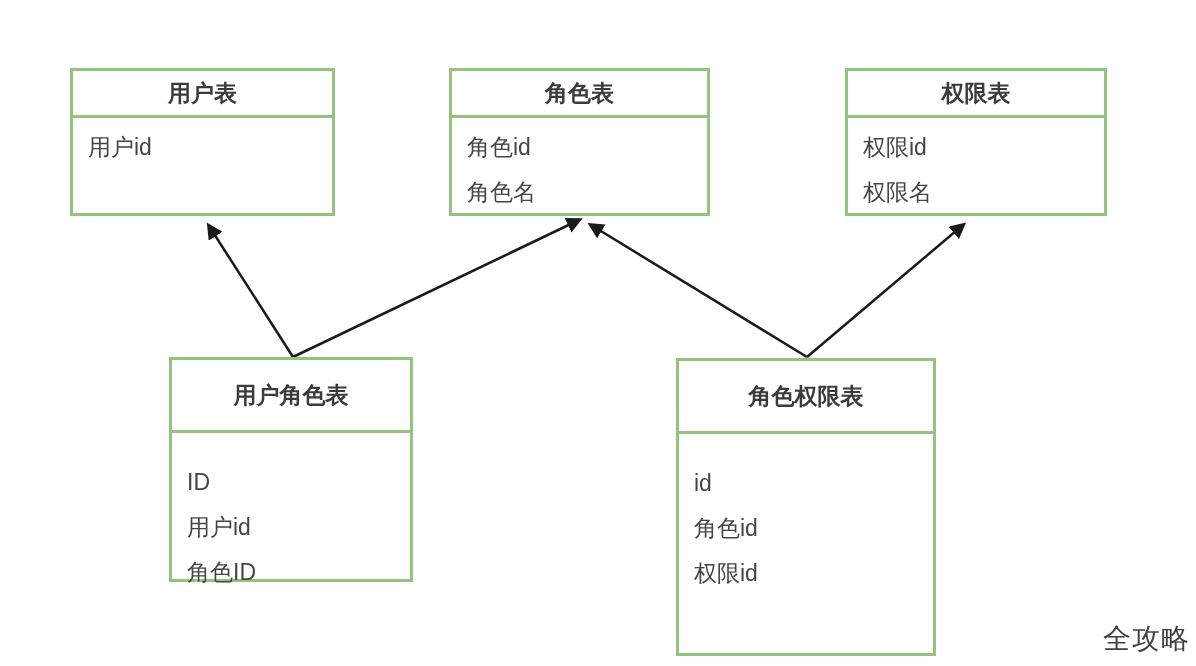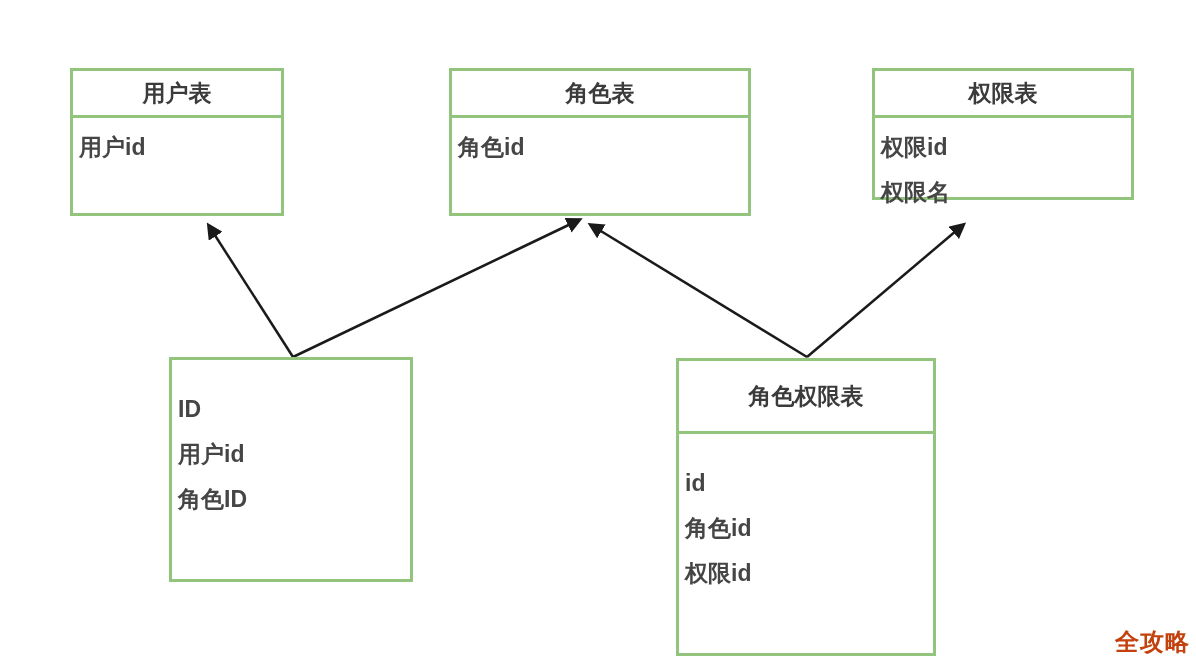--- a/index.html
+++ b/index.html
@@ -33,50 +33,49 @@
     align-items: center;
     justify-content: center;
     border-bottom: 3px solid #93c47d;
     font-weight: 700;
     font-size: 23px;
     color: #3b3b3b;
     box-sizing: border-box;
   }
   .etable .body {
     box-sizing: border-box;
-    padding-left: 6px;
-    font-weight: bold;
+    padding-left: 15px;
   }
   .etable .row {
     height: 45px;
     line-height: 45px;
     font-size: 23px;
     color: #454545;
     white-space: nowrap;
   }
   
   .t-top .hdr { height: 47px; }
   .t-top .body { padding-top: 7px; }
   
   .t-bottom .hdr { height: 73px; }
   .t-bottom .body { padding-top: 8px; margin-top: 19px; }
 
-  #tbl-user        { left: 70px;  top: 68px;  width: 214px; height: 148px; }
-  #tbl-role        { left: 449px; top: 68px;  width: 302px; height: 148px; }
-  #tbl-permission  { left: 872px; top: 68px;  width: 262px; height: 132px; }
+  #tbl-user        { left: 70px;  top: 68px;  width: 265px; height: 148px; }
+  #tbl-role        { left: 449px; top: 68px;  width: 261px; height: 148px; }
+  #tbl-permission  { left: 845px; top: 68px;  width: 262px; height: 148px; }
   #tbl-user-role   { left: 169px; top: 357px; width: 244px; height: 225px; }
   #tbl-role-perm   { left: 676px; top: 358px; width: 260px; height: 298px; }
 
   .watermark {
     position: absolute;
     right: 6px;
     bottom: 8px;
-    font-size: 24px;
-    font-weight: 700;
-    color: #c2410c;
+    font-size: 28px;
+    font-weight: 400;
+    color: #404040;
     letter-spacing: 1px;
   }
 </style>
 </head>
 <body>
 
 <div class="canvas">
 
   <svg class="arrow-layer" viewBox="0 0 1196 666" xmlns="http://www.w3.org/2000/svg">
     <defs>
@@ -94,32 +93,34 @@
     <div class="hdr">用户表</div>
     <div class="body">
       <div class="row">用户id</div>
     </div>
   </div>
 
   <div class="etable t-top" id="tbl-role">
     <div class="hdr">角色表</div>
     <div class="body">
       <div class="row">角色id</div>
+      <div class="row">角色名</div>
     </div>
   </div>
 
   <div class="etable t-top" id="tbl-permission">
     <div class="hdr">权限表</div>
     <div class="body">
       <div class="row">权限id</div>
       <div class="row">权限名</div>
     </div>
   </div>
 
   <div class="etable t-bottom" id="tbl-user-role">
+    <div class="hdr">用户角色表</div>
     <div class="body">
       <div class="row">ID</div>
       <div class="row">用户id</div>
       <div class="row">角色ID</div>
     </div>
   </div>
 
   <div class="etable t-bottom" id="tbl-role-perm">
     <div class="hdr">角色权限表</div>
     <div class="body">

